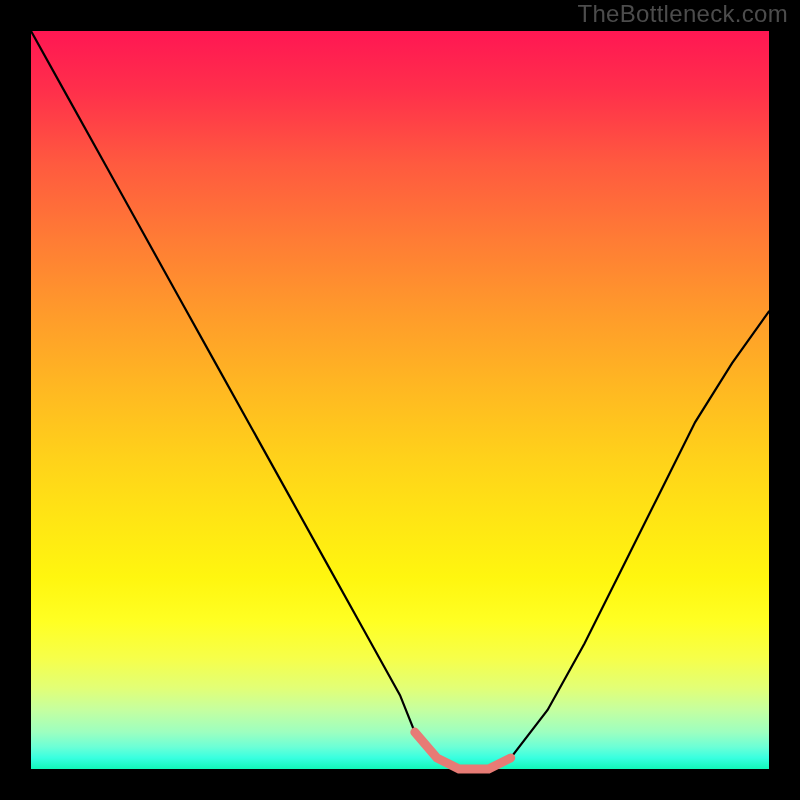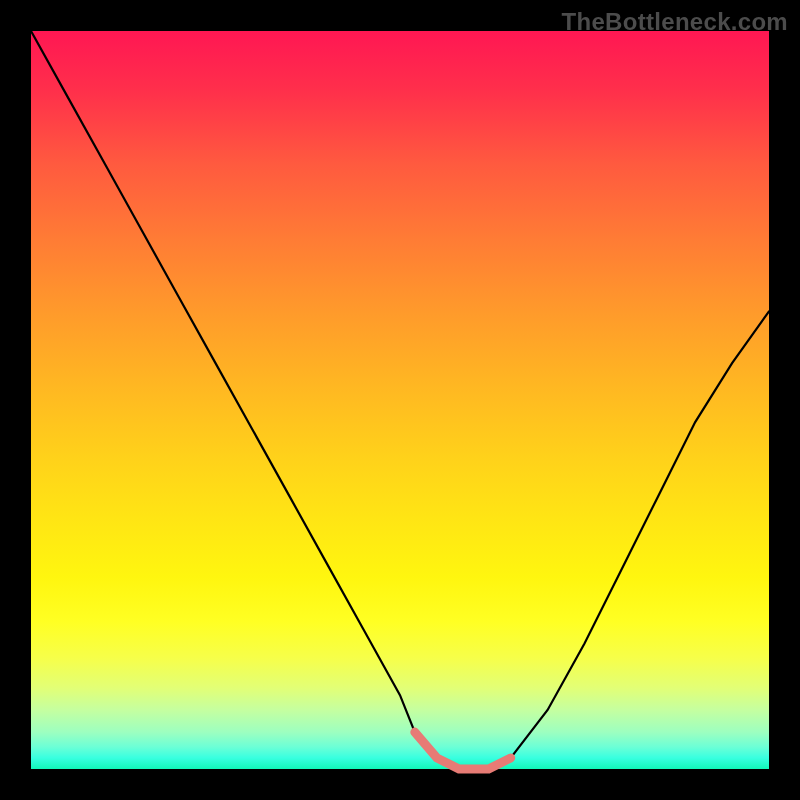--- a/index.html
+++ b/index.html
@@ -12,25 +12,25 @@
     font-family: Arial, Helvetica, sans-serif;
   }
   .frame {
     position: relative;
     width: 800px;
     height: 800px;
     background: #000;
   }
   .watermark {
     position: absolute;
-    top: 8px;
+    top: 0;
     right: 12px;
     color: #4c4c4c;
     font-size: 24px;
-    font-weight: 700;
+    font-weight: 400;
     letter-spacing: 0.3px;
     z-index: 20;
   }
   .plot-area {
     position: absolute;
     left: 31px;
     top: 31px;
     width: 738px;
     height: 738px;
     

